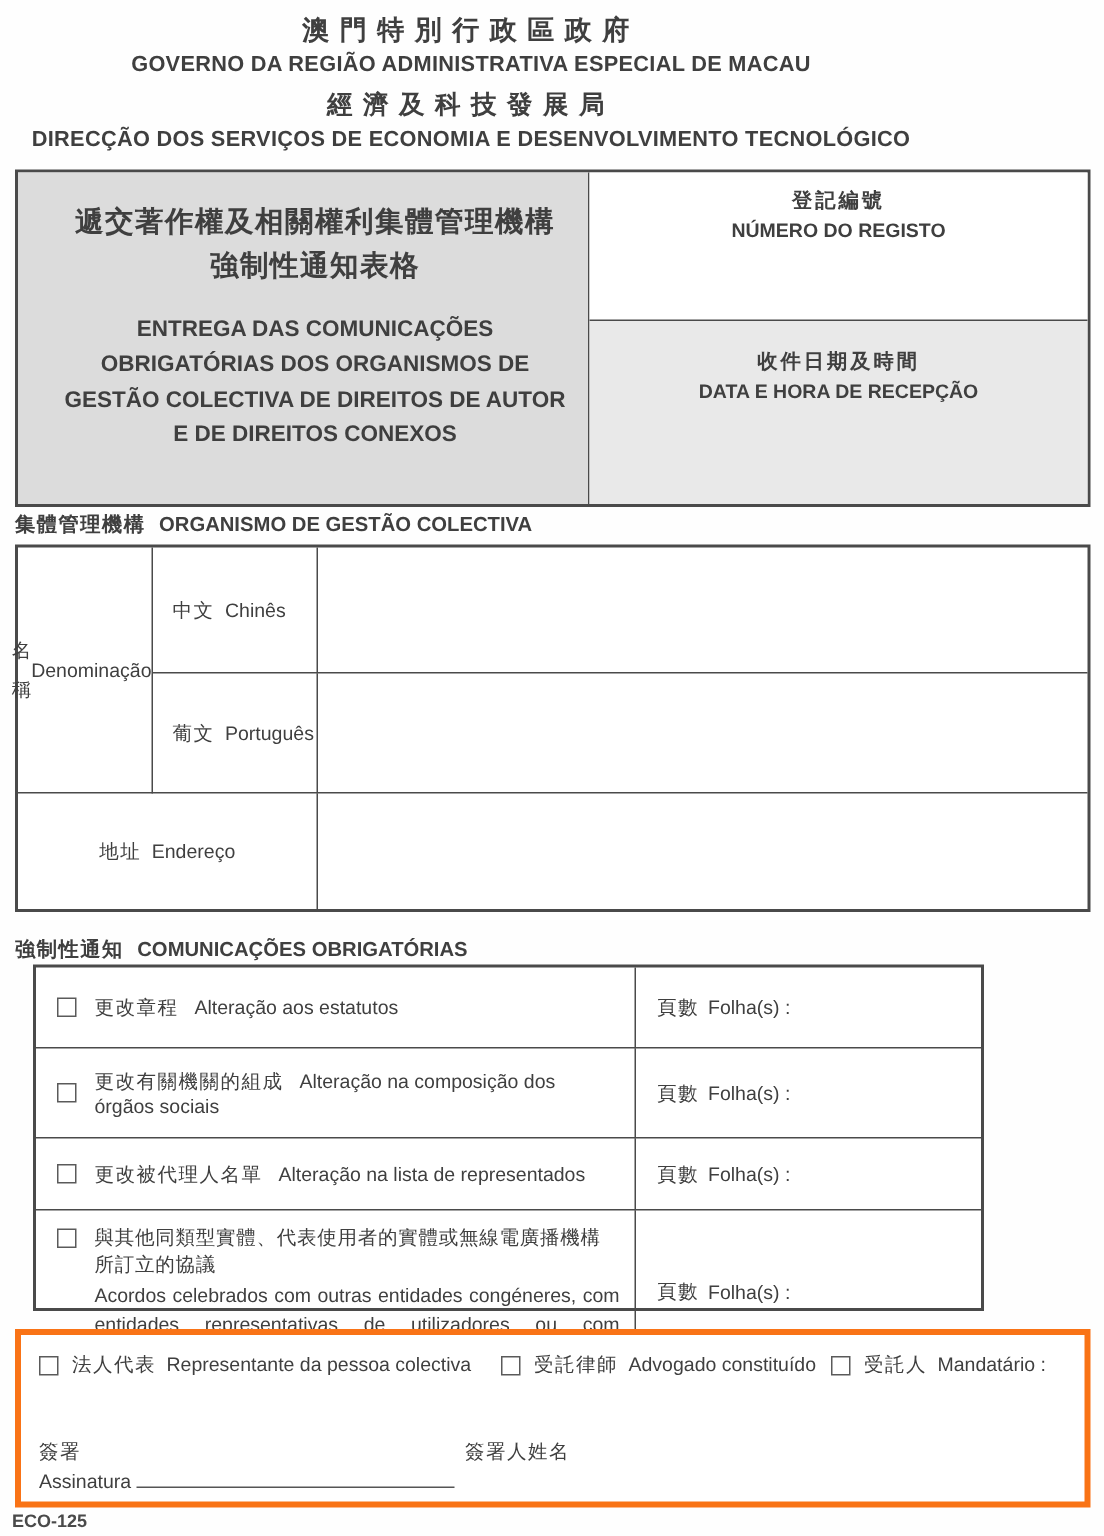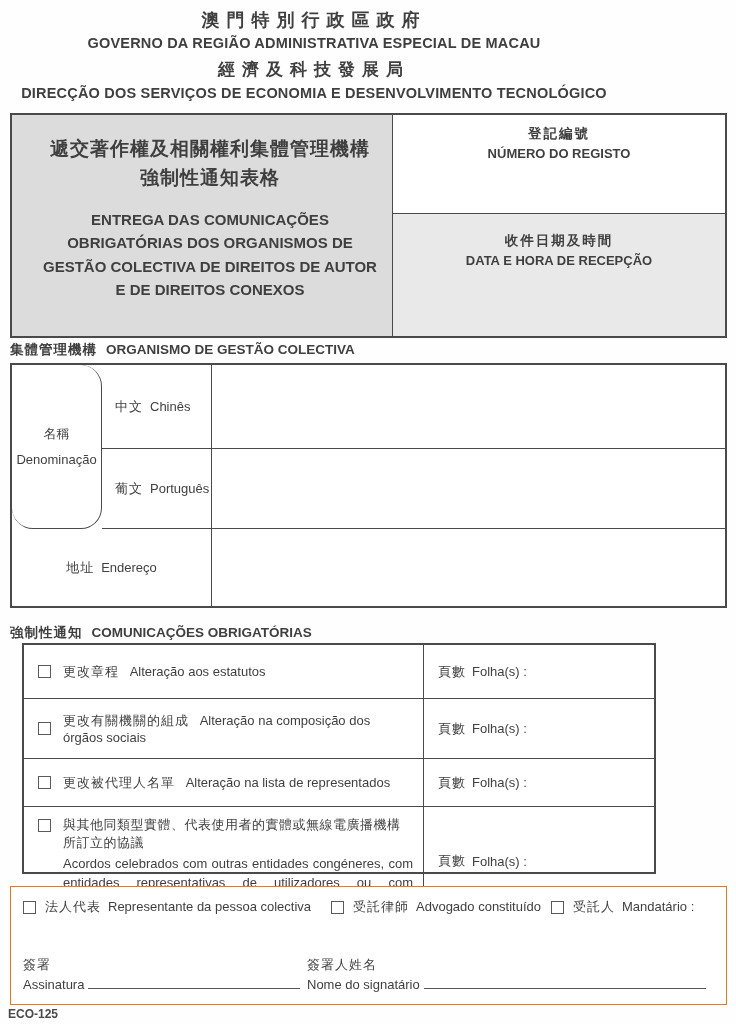--- a/index.html
+++ b/index.html
@@ -52,21 +52,21 @@
   .sh-comm { top:624px; }
 
   
   .org-table {
     position:absolute; left:10px; top:363px; width:717px; height:245px;
     display:grid; grid-template-columns:90px 110px 1fr; grid-template-rows:84px 80px 1fr;
     border:2px solid #4a4a4a; font-size:13px; background:#fff;
   }
   .org-table > div { display:flex; align-items:center; }
   .cell-denom { grid-row:1/3; grid-column:1; border-right:1px solid #4a4a4a; border-bottom:1px solid #4a4a4a;
-                justify-content:center; text-align:center; line-height:2; flex-direction:column;border-radius:21px; }
+                justify-content:flex-end; text-align:center; line-height:2; flex-direction:row; }
   .cell-zh-label { grid-row:1; grid-column:2; border-right:1px solid #4a4a4a; border-bottom:1px solid #4a4a4a; padding-left:13px; }
   .cell-zh-value { grid-row:1; grid-column:3; border-bottom:1px solid #4a4a4a; }
   .cell-pt-label { grid-row:2; grid-column:2; border-right:1px solid #4a4a4a; border-bottom:1px solid #4a4a4a; padding-left:13px; }
   .cell-pt-value { grid-row:2; grid-column:3; border-bottom:1px solid #4a4a4a; }
   .cell-addr-label { grid-row:3; grid-column:1/3; border-right:1px solid #4a4a4a; justify-content:center; }
   .cell-addr-value { grid-row:3; grid-column:3; }
   .lbl-zh { letter-spacing:1px; margin-right:7px; }
 
   
   .comm-table {
@@ -84,21 +84,21 @@
   }
   .comm-left.multiline { align-items:flex-start; padding-top:9px; }
   .comm-left.multiline .checkbox { margin-top:3px; }
   .row-text .zh-line { letter-spacing:.5px; }
   .row-text .pt-line { text-align:justify; margin-top:3px; line-height:1.45; }
   .pages-label .lbl-zh { margin-right:6px; }
 
   
   .sig-box {
     position:absolute; left:10px; top:886px; width:717px; height:119px;
-    border:1px solid #f97316; font-size:13px; background:#fff;
+    border:4px solid #f97316; font-size:13px; background:#fff;
   }
   .sig-option { position:absolute; display:flex; align-items:center; top:11px; }
   .sig-option .checkbox { margin-right:9px; }
   .opt-1 { left:12px; }
   .opt-2 { left:320px; }
   .opt-3 { left:540px; }
   .sig-zh-label { position:absolute; font-size:13px; letter-spacing:1px; top:69px; }
   .sig-line-row { position:absolute; top:90px; font-size:13px; }
   .sig-col-1 { left:12px; }
   .sig-col-2 { left:296px; }
@@ -236,21 +236,18 @@
       <span class="checkbox"></span>
       <span><span class="lbl-zh">受託人</span><span>Mandatário :</span></span>
     </div>
 
     <div class="sig-zh-label sig-col-1">簽署</div>
     <div class="sig-line-row sig-col-1">
       <span>Assinatura</span><span class="uline uline-sig"></span>
     </div>
 
     <div class="sig-zh-label sig-col-2">簽署人姓名</div>
-    <div class="sig-line-row sig-col-2">
-      <span>Nome do signatário</span><span class="uline uline-name"></span>
-    </div>
 
   </div>
 
   <div class="form-code">ECO-125</div>
 
 </div>
 
 </body></html>

